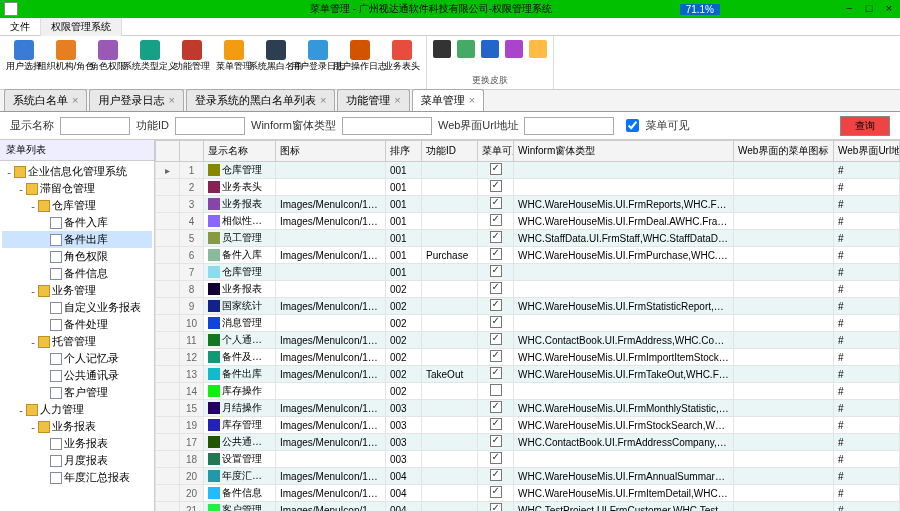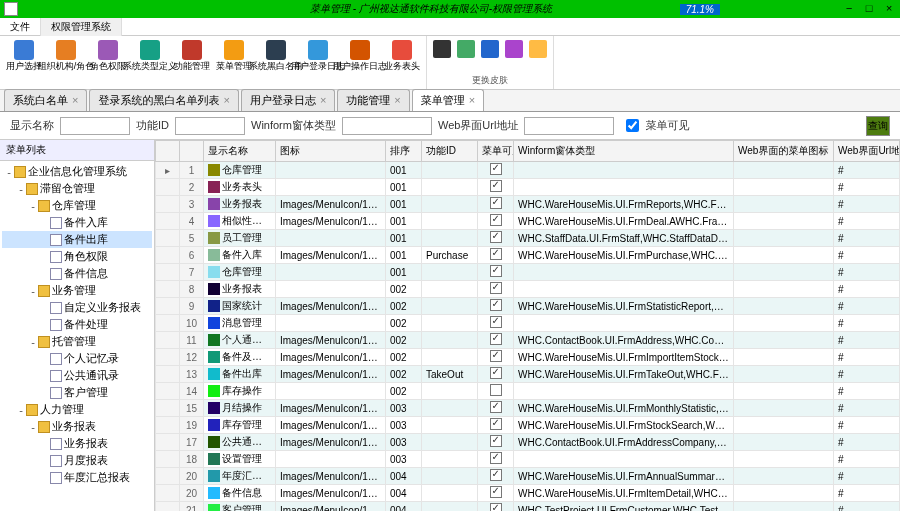--- a/index.html
+++ b/index.html
@@ -1,19 +1,19 @@
 <!DOCTYPE html>
 <html><head>
 <meta charset="utf-8">
 <style>
 * { margin: 0; padding: 0; box-sizing: border-box; font-family: "Microsoft YaHei", "SimSun", Arial, sans-serif; font-size: 11px; }
 body { background: #fff; width: 900px; height: 511px; overflow: hidden; position: relative; }
 
 
-.titlebar { background: #00c000; height: 18px; display: flex; align-items: center; color: #000; position: relative; font-style: italic; }
+.titlebar { background: #00c000; height: 18px; display: flex; align-items: center; color: #000; position: relative; }
 .titlebar .sys-icon { width: 14px; height: 14px; background: #fff; margin: 0 4px; border: 1px solid #888; }
 .titlebar .title-text { flex: 1; text-align: center; font-size: 10px; }
 .titlebar .progress { position: absolute; right: 180px; background: #0066cc; color: #fff; padding: 0 6px; font-size: 10px; }
 .titlebar .win-btns { display: flex; gap: 2px; margin-right: 2px; }
 .titlebar .win-btns span { width: 18px; height: 14px; display: inline-block; text-align: center; }
 
 
 .filemenu { background: #fff; height: 18px; display: flex; align-items: center; border-bottom: 1px solid #ccc; }
 .filemenu .tab { padding: 2px 10px; font-size: 10px; border-right: 1px solid #ddd; }
 .filemenu .tab.active { background: #f0f0f0; }
@@ -33,21 +33,21 @@
 .doctab { padding: 3px 8px; font-size: 10px; background: #e8e8e8; border: 1px solid #aaa; border-bottom: none; border-radius: 3px 3px 0 0; }
 .doctab.active { background: #fff; }
 .doctab .close { margin-left: 4px; color: #888; }
 
 
 .filterrow { height: 28px; display: flex; align-items: center; padding: 0 10px; gap: 6px; border-bottom: 1px solid #ccc; font-size: 10px; }
 .filterrow label { color: #333; }
 .filterrow input[type=text] { border: 1px solid #aaa; height: 18px; padding: 0 3px; font-size: 10px; }
 .filterrow .cb { margin-left: 6px; }
 .filterrow .spacer { flex: 1; }
-.filterrow button { padding: 2px 1px; font-size: 10px; border: 1px solid #888; background: #4d7c0f; }
+.filterrow button { padding: 2px 14px; font-size: 10px; border: 1px solid #888; background: #ef4444; }
 
 
 .main { display: flex; height: calc(511px - 18px - 18px - 54px - 22px - 28px); }
 
 
 .tree-panel { width: 155px; border-right: 1px solid #ccc; overflow: auto; }
 .tree-panel .panel-header { background: #eef; padding: 3px 6px; font-size: 10px; border-bottom: 1px solid #ccc; }
 .tree { padding: 2px; }
 .tree-node { display: flex; align-items: center; padding: 1px 0; font-size: 10px; white-space: nowrap; cursor: pointer; }
 .tree-node .exp { width: 10px; text-align: center; color: #555; }
@@ -165,22 +165,22 @@
         <div class="ribbon-small-btn">
           <div style="width: 18px; height: 18px; background: rgb(255, 187, 68); border-radius: 2px;"></div>
         </div>
       </div>
       <div class="ribbon-group-label">更换皮肤</div>
     </div>
   </div>
 
 <div class="doctabs" id="doctabs">
     <div class="doctab"><span>系统白名单</span><span class="close">×</span></div>
+    <div class="doctab"><span>用户登录日志</span><span class="close">×</span></div>
     <div class="doctab"><span>登录系统的黑白名单列表</span><span class="close">×</span></div>
-    <div class="doctab"><span>用户登录日志</span><span class="close">×</span></div>
     <div class="doctab"><span>功能管理</span><span class="close">×</span></div>
     <div class="doctab active"><span>菜单管理</span><span class="close">×</span></div>
   </div>
 
 <div class="filterrow">
   <label>显示名称</label>
   <input type="text" style="width: 70px;" value="">
   <label>功能ID</label>
   <input type="text" style="width: 70px;" value="">
   <label>Winform窗体类型</label>

